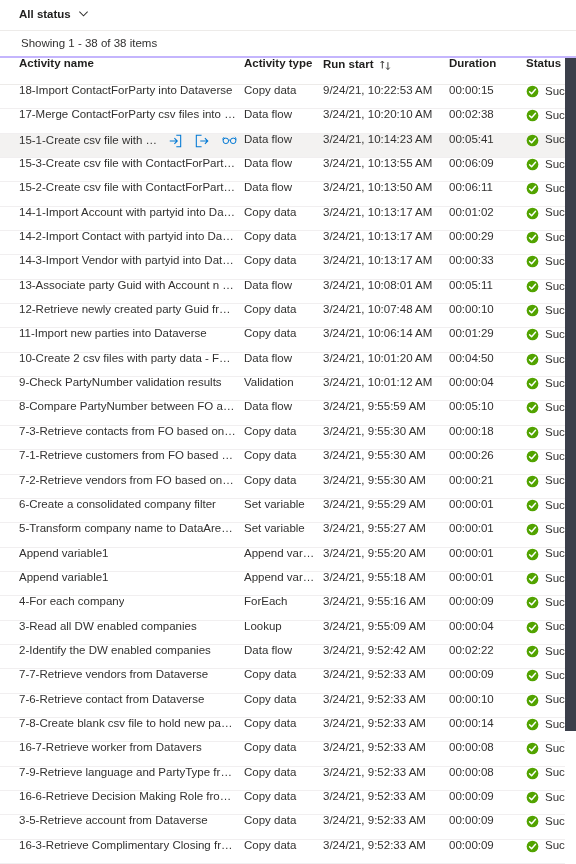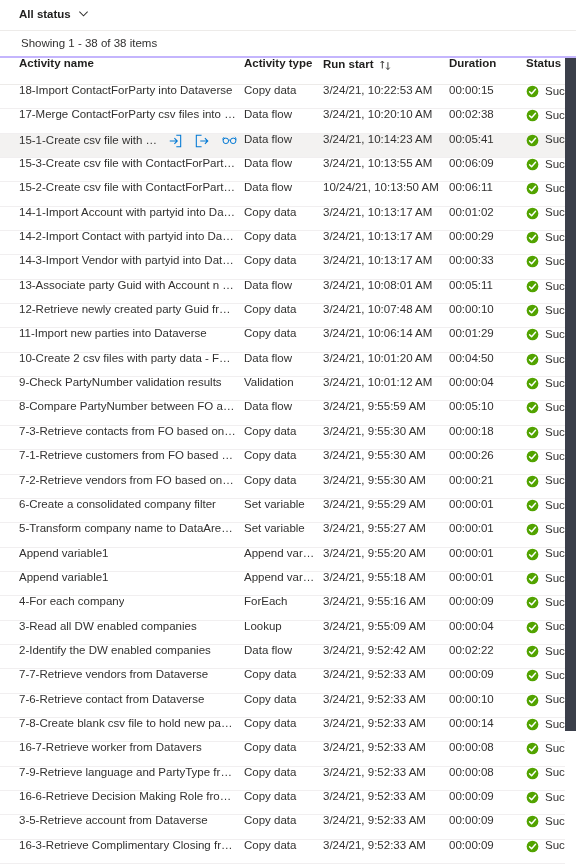--- a/index.html
+++ b/index.html
@@ -210,21 +210,21 @@
       <div class="cell c-duration">Duration</div>
       <div class="cell c-status">Status</div>
     </div>
 
     <div id="rows-container">
         <div class="grid-row data-row">
           <div class="cell c-name">
             <span class="name-text">18-Import ContactForParty into Dataverse</span>
           </div>
           <div class="cell c-type">Copy data</div>
-          <div class="cell c-start">3/24/21, 10:22:53 AM</div>
+          <div class="cell c-start">9/24/21, 10:22:53 AM</div>
           <div class="cell c-duration">00:00:15</div>
           <div class="cell c-status">
             <span class="status-icon">
               <svg viewBox="0 0 16 16" width="13" height="13" aria-hidden="true">
                 <circle cx="8" cy="8" r="7.2" fill="#52a300"></circle>
                 <path d="M4.4 8.2 L6.9 10.7 L11.7 5.3" fill="none" stroke="#ffffff" stroke-width="1.8" stroke-linecap="round" stroke-linejoin="round"></path>
               </svg>
             </span>
             <span class="status-text">Succeeded</span>
           </div>
@@ -301,21 +301,21 @@
               </svg>
             </span>
             <span class="status-text">Succeeded</span>
           </div>
         </div>
         <div class="grid-row data-row">
           <div class="cell c-name">
             <span class="name-text">15-2-Create csv file with ContactForParty for C…</span>
           </div>
           <div class="cell c-type">Data flow</div>
-          <div class="cell c-start">10/24/21, 10:13:50 AM</div>
+          <div class="cell c-start">3/24/21, 10:13:50 AM</div>
           <div class="cell c-duration">00:06:11</div>
           <div class="cell c-status">
             <span class="status-icon">
               <svg viewBox="0 0 16 16" width="13" height="13" aria-hidden="true">
                 <circle cx="8" cy="8" r="7.2" fill="#52a300"></circle>
                 <path d="M4.4 8.2 L6.9 10.7 L11.7 5.3" fill="none" stroke="#ffffff" stroke-width="1.8" stroke-linecap="round" stroke-linejoin="round"></path>
               </svg>
             </span>
             <span class="status-text">Succeeded</span>
           </div>

